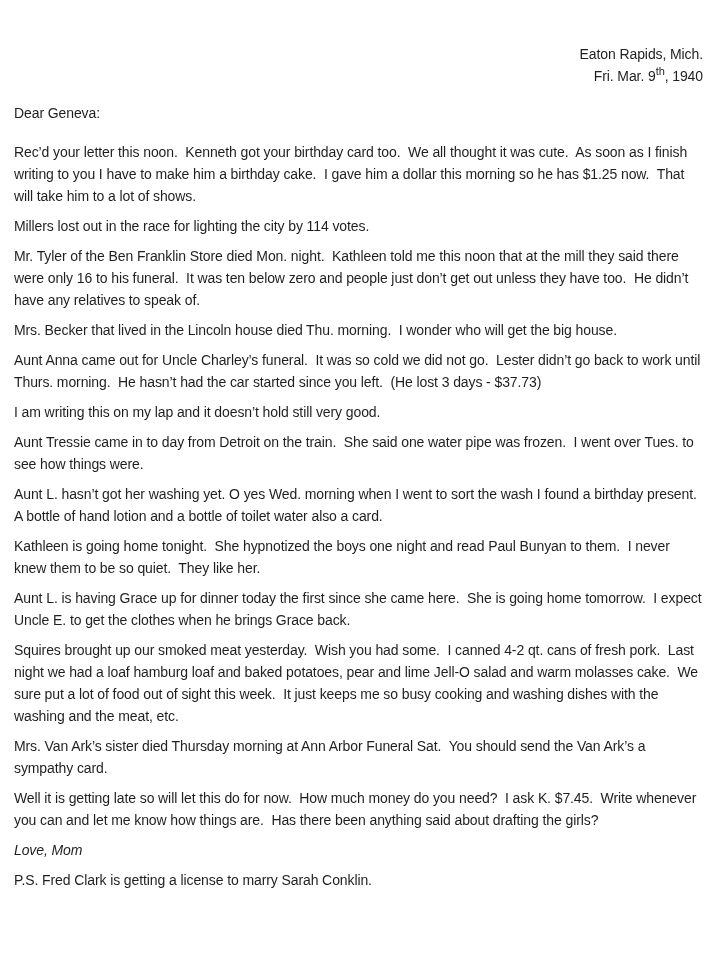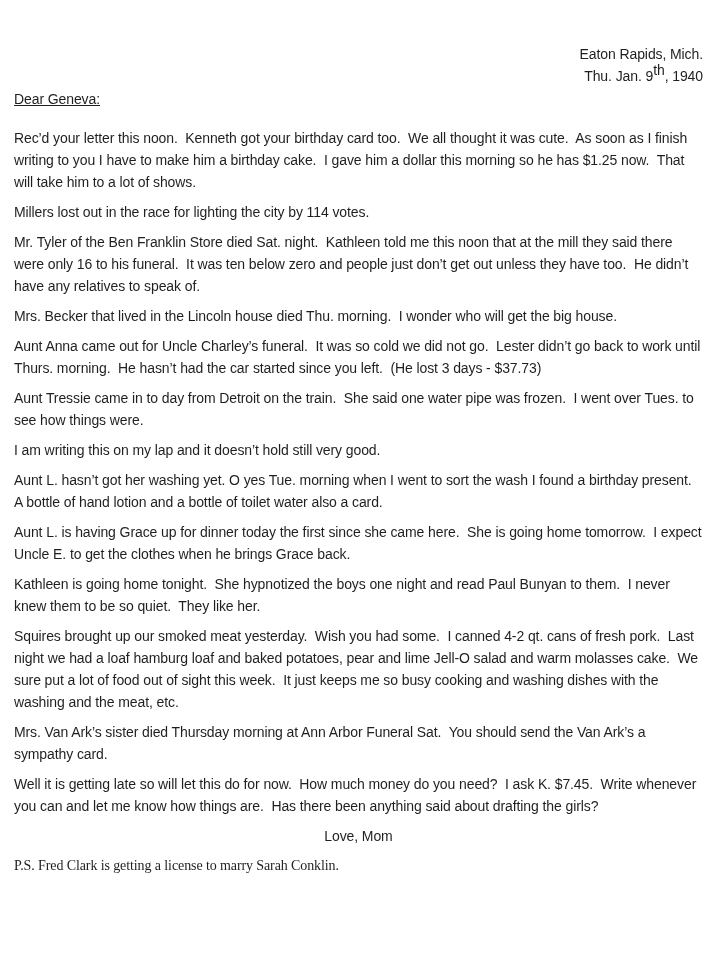--- a/index.html
+++ b/index.html
@@ -21,66 +21,65 @@
     color: #1f1f1f;
     overflow: hidden;
   }
   .header {
     text-align: right;
   }
   .header div {
     line-height: 22px;
   }
   .date sup {
-    font-size: 14px;
+    font-size: 11px;
     line-height: 0;
     vertical-align: super;
   }
   .salutation {
-    margin-top: 1px;
+    margin-top: 15px;
     margin-bottom: 17px;
     white-space: pre-wrap;
-    text-decoration: underline;
   }
   .body p {
     margin: 6px 0 8px 0;
     white-space: pre-wrap;
   }
   .closing {
-    text-align: center;
+    text-align: left;
     margin: 0 0 8px 0;
+    font-style: italic;
   }
   .postscript {
     white-space: pre-wrap;
-    font-family: Liberation Serif, serif;
   }
 </style>
 </head>
 <body>
 
 <div class="page">
 
   <div class="header">
     <div>Eaton Rapids, Mich.</div>
-    <div class="date"><span>Thu. Jan. 9</span><sup>th</sup><span>, 1940</span></div>
+    <div class="date"><span>Fri. Mar. 9</span><sup>th</sup><span>, 1940</span></div>
   </div>
 
   <div class="salutation">Dear Geneva:</div>
 
   <div class="body">
     <p>Rec’d your letter this noon.  Kenneth got your birthday card too.  We all thought it was cute.  As soon as I finish writing to you I have to make him a birthday cake.  I gave him a dollar this morning so he has $1.25 now.  That will take him to a lot of shows.</p>
     <p>Millers lost out in the race for lighting the city by 114 votes.</p>
-    <p>Mr. Tyler of the Ben Franklin Store died Sat. night.  Kathleen told me this noon that at the mill they said there were only 16 to his funeral.  It was ten below zero and people just don’t get out unless they have too.  He didn’t have any relatives to speak of.</p>
+    <p>Mr. Tyler of the Ben Franklin Store died Mon. night.  Kathleen told me this noon that at the mill they said there were only 16 to his funeral.  It was ten below zero and people just don’t get out unless they have too.  He didn’t have any relatives to speak of.</p>
     <p>Mrs. Becker that lived in the Lincoln house died Thu. morning.  I wonder who will get the big house.</p>
     <p>Aunt Anna came out for Uncle Charley’s funeral.  It was so cold we did not go.  Lester didn’t go back to work until Thurs. morning.  He hasn’t had the car started since you left.  (He lost 3 days - $37.73)</p>
+    <p>I am writing this on my lap and it doesn’t hold still very good.</p>
     <p>Aunt Tressie came in to day from Detroit on the train.  She said one water pipe was frozen.  I went over Tues. to see how things were.</p>
-    <p>I am writing this on my lap and it doesn’t hold still very good.</p>
-    <p>Aunt L. hasn’t got her washing yet. O yes Tue. morning when I went to sort the wash I found a birthday present.  A bottle of hand lotion and a bottle of toilet water also a card.</p>
+    <p>Aunt L. hasn’t got her washing yet. O yes Wed. morning when I went to sort the wash I found a birthday present.  A bottle of hand lotion and a bottle of toilet water also a card.</p>
+    <p>Kathleen is going home tonight.  She hypnotized the boys one night and read Paul Bunyan to them.  I never knew them to be so quiet.  They like her.</p>
     <p>Aunt L. is having Grace up for dinner today the first since she came here.  She is going home tomorrow.  I expect Uncle E. to get the clothes when he brings Grace back.</p>
-    <p>Kathleen is going home tonight.  She hypnotized the boys one night and read Paul Bunyan to them.  I never knew them to be so quiet.  They like her.</p>
     <p>Squires brought up our smoked meat yesterday.  Wish you had some.  I canned 4-2 qt. cans of fresh pork.  Last night we had a loaf hamburg loaf and baked potatoes, pear and lime Jell-O salad and warm molasses cake.  We sure put a lot of food out of sight this week.  It just keeps me so busy cooking and washing dishes with the washing and the meat, etc.</p>
     <p>Mrs. Van Ark’s sister died Thursday morning at Ann Arbor Funeral Sat.  You should send the Van Ark’s a sympathy card.</p>
     <p>Well it is getting late so will let this do for now.  How much money do you need?  I ask K. $7.45.  Write whenever you can and let me know how things are.  Has there been anything said about drafting the girls?</p>
   </div>
 
   <div class="closing">Love, Mom</div>
 
   <div class="postscript">P.S. Fred Clark is getting a license to marry Sarah Conklin.</div>
 
 </div>

